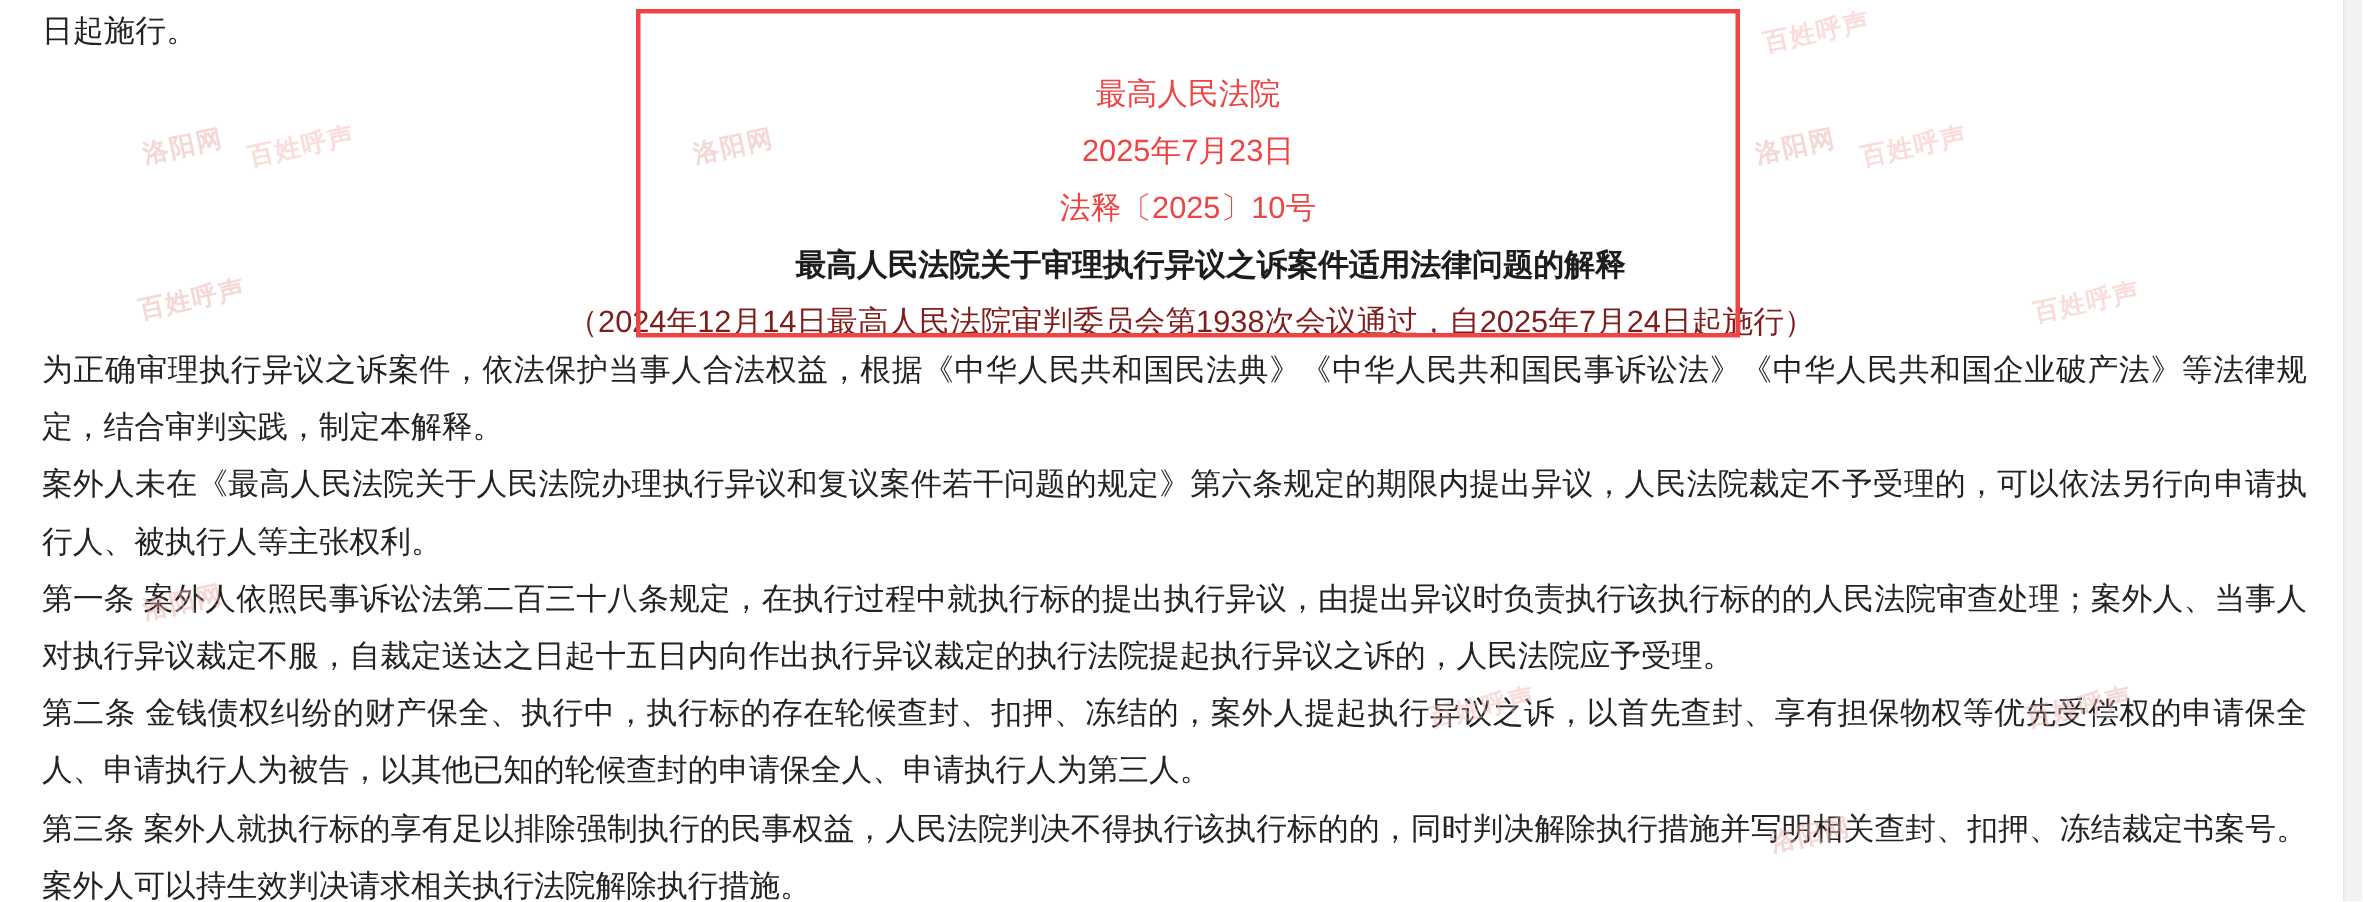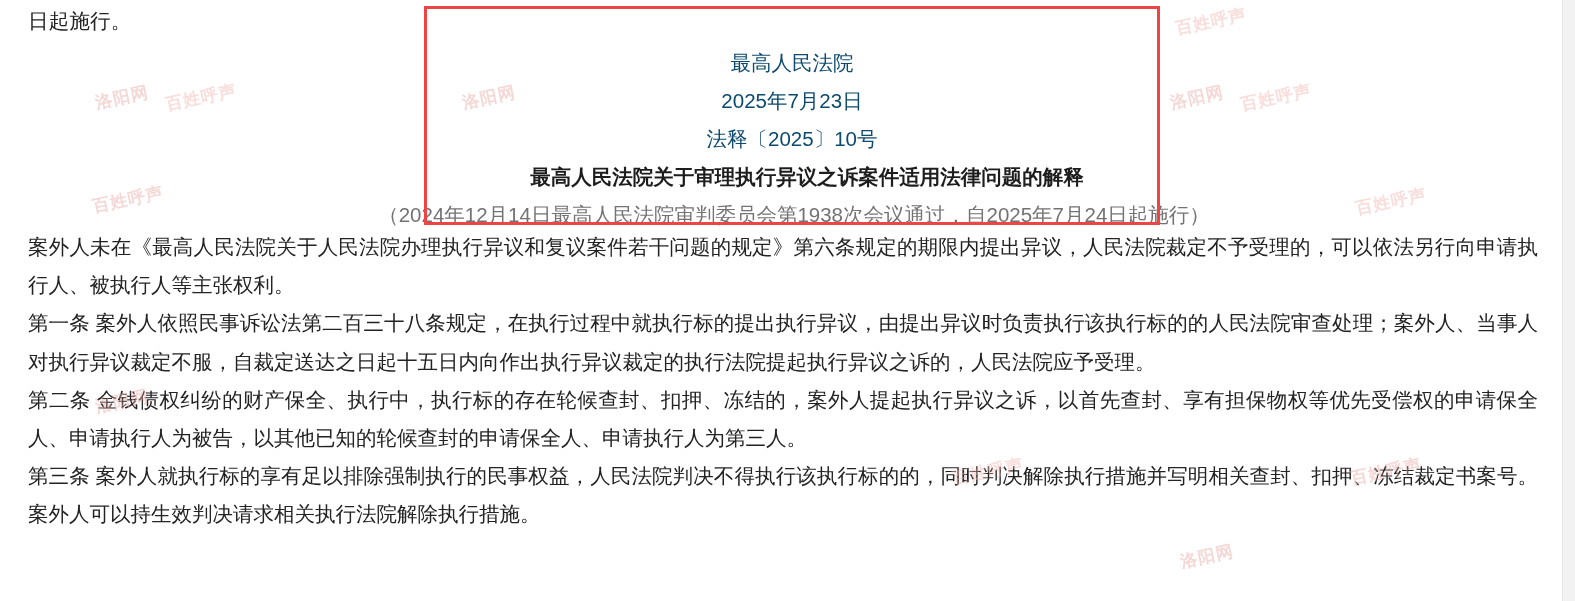--- a/index.html
+++ b/index.html
@@ -70,36 +70,36 @@
     position: absolute;
     left: 424px;
     top: 6px;
     width: 736px;
     text-align: center;
     box-sizing: border-box;
   }
   .header-line {
     font-size: 20.5px;
     line-height: 38px;
-    color: #0c4a6e;
+    color: #ef4444;
     text-align: center;
   }
   .header-line.court { padding-top: 38px; }
   .header-title {
     font-size: 20.5px;
     line-height: 38px;
     font-weight: 700;
     color: #1d1d1d;
     text-align: center;
     margin-left: 30px;
   }
   .header-note {
     font-size: 20.5px;
     line-height: 38px;
-    color: #737373;
+    color: #7f1d1d;
     text-align: center;
     white-space: nowrap;
     margin-left: -130px;
     width: 1000px;
   }
   .body-text {
     position: absolute;
     left: 28px;
     top: 228px;
     width: 1510px;
@@ -142,20 +142,21 @@
       <div class="header-line court">最高人民法院</div>
       <div class="header-line">2025年7月23日</div>
       <div class="header-line">法释〔2025〕10号</div>
       <div class="header-title">最高人民法院关于审理执行异议之诉案件适用法律问题的解释</div>
       <div class="header-note">（2024年12月14日最高人民法院审判委员会第1938次会议通过，自2025年7月24日起施行）</div>
     </div>
 
     <div class="highlight-box"></div>
 
     <div class="body-text">
+      <p>为正确审理执行异议之诉案件，依法保护当事人合法权益，根据《中华人民共和国民法典》《中华人民共和国民事诉讼法》《中华人民共和国企业破产法》等法律规定，结合审判实践，制定本解释。</p>
       <p>案外人未在《最高人民法院关于人民法院办理执行异议和复议案件若干问题的规定》第六条规定的期限内提出异议，人民法院裁定不予受理的，可以依法另行向申请执行人、被执行人等主张权利。</p>
       <p>第一条  案外人依照民事诉讼法第二百三十八条规定，在执行过程中就执行标的提出执行异议，由提出异议时负责执行该执行标的的人民法院审查处理；案外人、当事人对执行异议裁定不服，自裁定送达之日起十五日内向作出执行异议裁定的执行法院提起执行异议之诉的，人民法院应予受理。</p>
       <p>第二条  金钱债权纠纷的财产保全、执行中，执行标的存在轮候查封、扣押、冻结的，案外人提起执行异议之诉，以首先查封、享有担保物权等优先受偿权的申请保全人、申请执行人为被告，以其他已知的轮候查封的申请保全人、申请执行人为第三人。</p>
       <p>第三条  案外人就执行标的享有足以排除强制执行的民事权益，人民法院判决不得执行该执行标的的，同时判决解除执行措施并写明相关查封、扣押、冻结裁定书案号。案外人可以持生效判决请求相关执行法院解除执行措施。</p>
     </div>
 
     <div class="wm" style="left:95px; top:86px;">洛阳网</div>
     <div class="wm b" style="left:165px; top:86px;">百姓呼声</div>
     <div class="wm" style="left:462px; top:86px;">洛阳网</div>
     <div class="wm b" style="left:1175px; top:10px;">百姓呼声</div>

